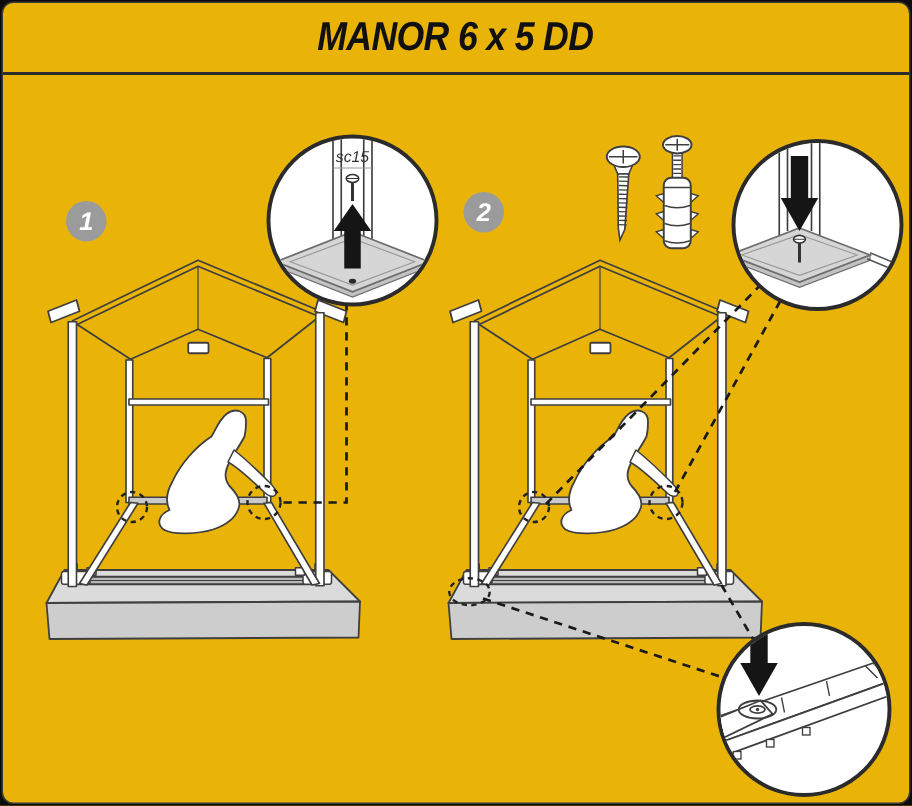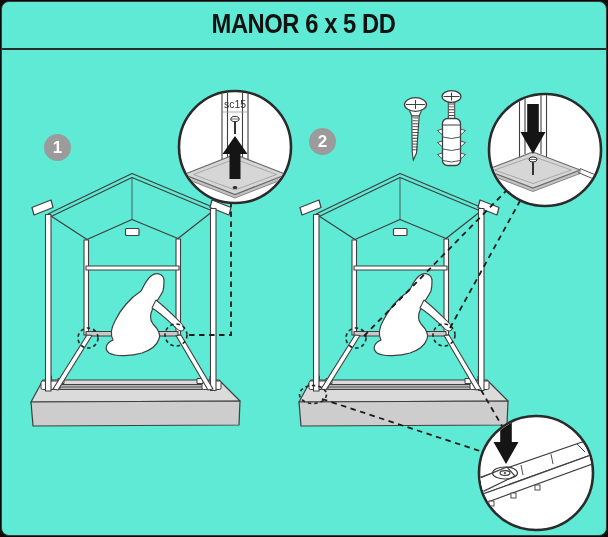--- a/index.html
+++ b/index.html
@@ -1,18 +1,18 @@
 <!DOCTYPE html>
 <html><head>
 <meta charset="utf-8">
 <style>
   html,body{margin:0;padding:0;background:#0c0c0c;}
   .stage{position:relative;width:608px;height:537px;overflow:hidden;font-family:"Liberation Sans",sans-serif;}
-  .page{position:absolute;left:1px;top:1px;width:604px;height:533px;background:#5eead4;
-        border:1.5px solid #3a3a3a;border-radius:8px;overflow:hidden;}
+  .page{position:absolute;left:1px;top:1px;width:604px;height:533px;background:#eab308;
+        border:1.5px solid #3a3a3a;border-radius:8px;overflow:hidden;font-style:italic;}
   .title{position:absolute;left:0;top:7px;width:100%;text-align:center;
          font-size:27px;font-weight:bold;color:#111;letter-spacing:-0.5px;}
   .title span{display:inline-block;transform:scaleX(.88);}
   .divider{position:absolute;left:0;top:46px;width:100%;height:0;border-top:2px solid #2c2c2c;}
   .badge{position:absolute;width:27px;height:27px;border-radius:50%;background:#9b9b9b;color:#fff;
          font-size:17px;font-weight:bold;display:flex;align-items:center;justify-content:center;}
   .badge1{left:42px;top:132px;}
   .badge2{left:307px;top:126px;}
   .artwork{position:absolute;left:0;top:0;}
 </style>

